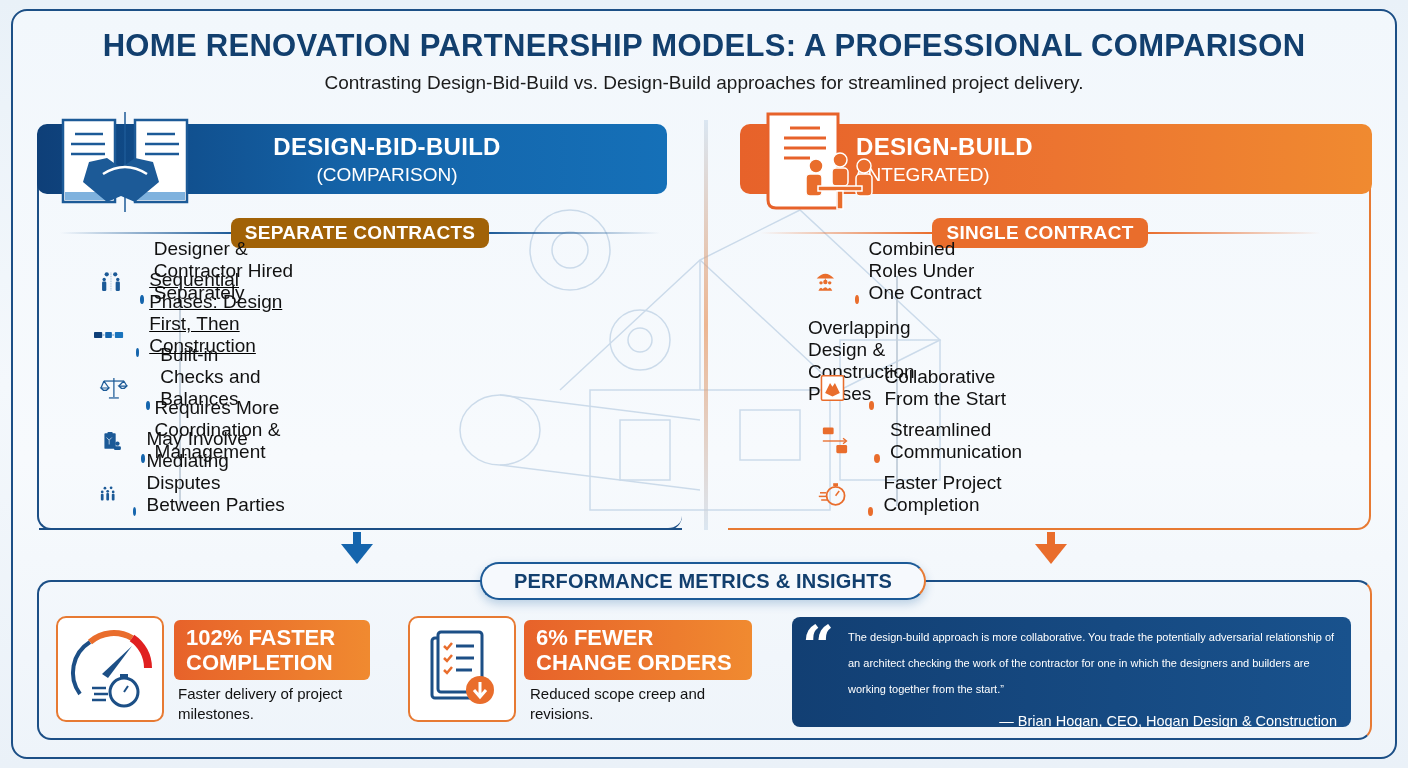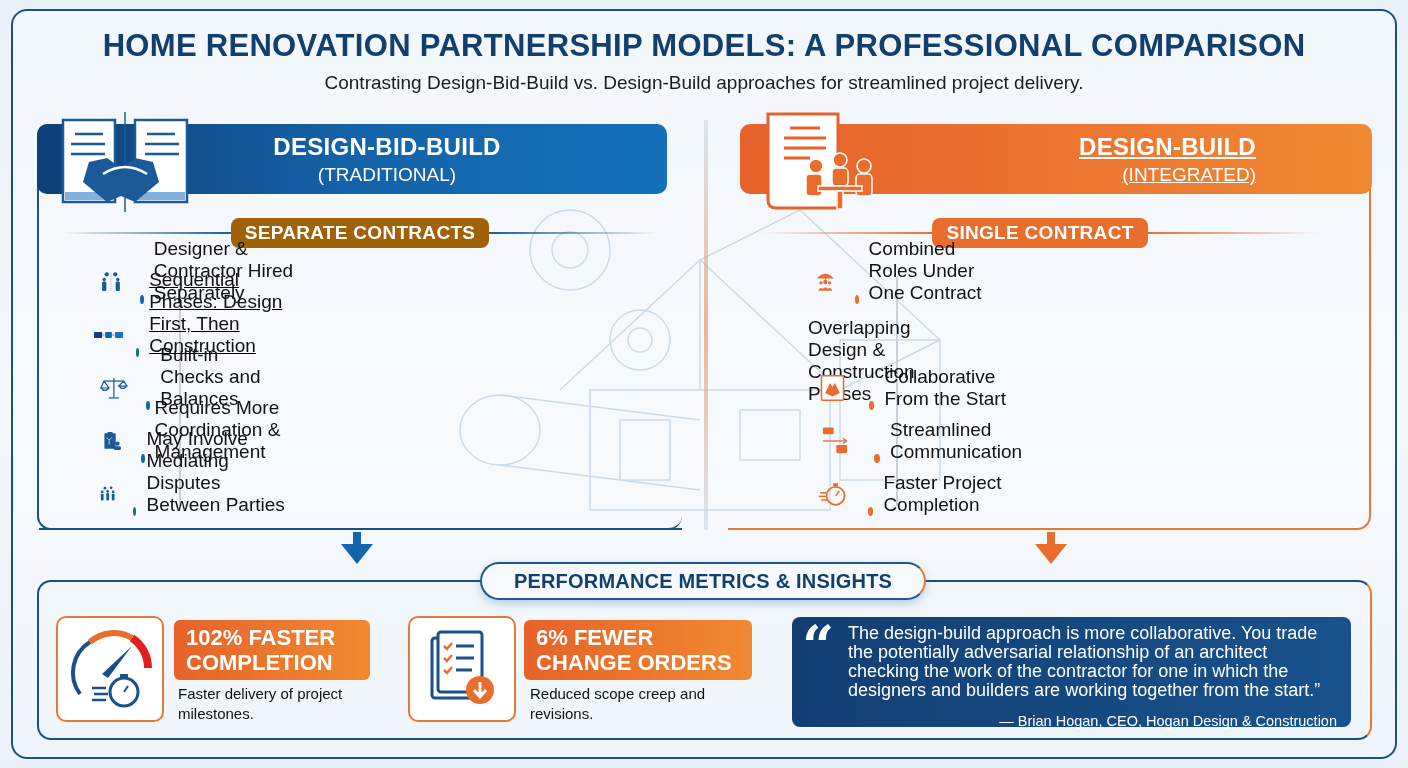--- a/index.html
+++ b/index.html
@@ -37,21 +37,21 @@
 
   .header-bar {
     position: absolute; height: 70px; border-radius: 10px; display: flex; flex-direction: column;
     align-items: center; justify-content: center; color: #fff; font-weight: 700;
   }
   .header-bar.blue { left: 37px; top: 124px; width: 630px; background: linear-gradient(90deg, #0e3f78 0%, #1463a8 50%, #1570b8 100%); }
   .header-bar.orange { left: 740px; top: 124px; width: 632px; background: linear-gradient(90deg, #e7622a 0%, #ec7430 50%, #f08a30 100%); }
   .header-bar .h1 { font-size: 24px; letter-spacing: .3px; }
   .header-bar .h2 { font-size: 19px; font-weight: 400; margin-top: 3px; }
   .header-bar.blue .htext { position: absolute; left: 150px; width: 400px; text-align: center; }
-  .header-bar.orange .htext { position: absolute; left: 120px; width: 400px; text-align: right; text-decoration: underline; }
+  .header-bar.orange .htext { position: absolute; left: 120px; width: 400px; text-align: left; }
 
   .header-icon {
     position: absolute; width: 120px; height: 100px;
   }
 
   .pill-row { position: absolute; height: 34px; display: flex; align-items: center; }
   .pill-line { height: 2px; flex: 1; }
   .pill {
     padding: 0 14px; height: 30px; border-radius: 8px; color: #fff; font-weight: 700; font-size: 19px;
     display: flex; align-items: center; letter-spacing: .3px;
@@ -89,21 +89,21 @@
     position: absolute; height: 60px; border-radius: 6px; color: #fff; font-weight: 700; font-size: 22px;
     line-height: 25px; padding: 5px 12px; background: linear-gradient(90deg, #e7622a, #f08a30);
   }
   .metric-desc { position: absolute; font-size: 15px; color: #111; line-height: 20px; }
 
   .quote {
     position: absolute; left: 792px; top: 617px; width: 559px; height: 110px; border-radius: 8px;
     background: linear-gradient(90deg, #123f73, #19528d); color: #fff;
   }
   .quote .mark { position: absolute; left: 10px; top: -4px; font-size: 56px; font-family: "DejaVu Serif", serif; font-weight: 700; }
-  .quote .qtext { position: absolute; left: 56px; top: 7px; width: 490px; font-size: 18px; line-height: 19px; }
+  .quote .qtext { position: absolute; left: 56px; top: 7px; width: 490px; font-size: 11px; line-height: 26px; }
   .quote .qattr { position: absolute; right: 14px; top: 83px; font-size: 14.5px; margin-top: 13px; }
 </style>
 </head>
 <body>
 
 <div class="frame"></div>
 
 <h1 class="title">HOME RENOVATION PARTNERSHIP MODELS: A PROFESSIONAL COMPARISON</h1>
 <div class="subtitle">Contrasting Design-Bid-Build vs. Design-Build approaches for streamlined project delivery.</div>
 
@@ -124,21 +124,21 @@
       <line x1="60" y1="205" x2="260" y2="230"></line>
       <line x1="60" y1="275" x2="260" y2="300"></line>
   </g>
 </svg>
 <div class="center-divider"></div>
 
 <div class="panel left"></div>
 <div class="header-bar blue">
   <div class="htext">
     <div class="h1">DESIGN-BID-BUILD</div>
-    <div class="h2">(TRADITIONAL)</div>
+    <div class="h2">(COMPARISON)</div>
   </div>
 </div>
 <svg class="header-icon" style="left:55px; top:112px; width:140px; height:100px;" viewBox="0 0 140 100">
   <g stroke="#1c5a97" stroke-width="2.5" fill="#ffffff">
     <path d="M8 8 h52 v82 h-52 z"></path>
       <path d="M80 8 h52 v82 h-52 z"></path>
   </g>
   <g stroke="#1c5a97" stroke-width="2.5">
     <line x1="20" y1="22" x2="48" y2="22"></line>
       <line x1="16" y1="32" x2="50" y2="32"></line>

